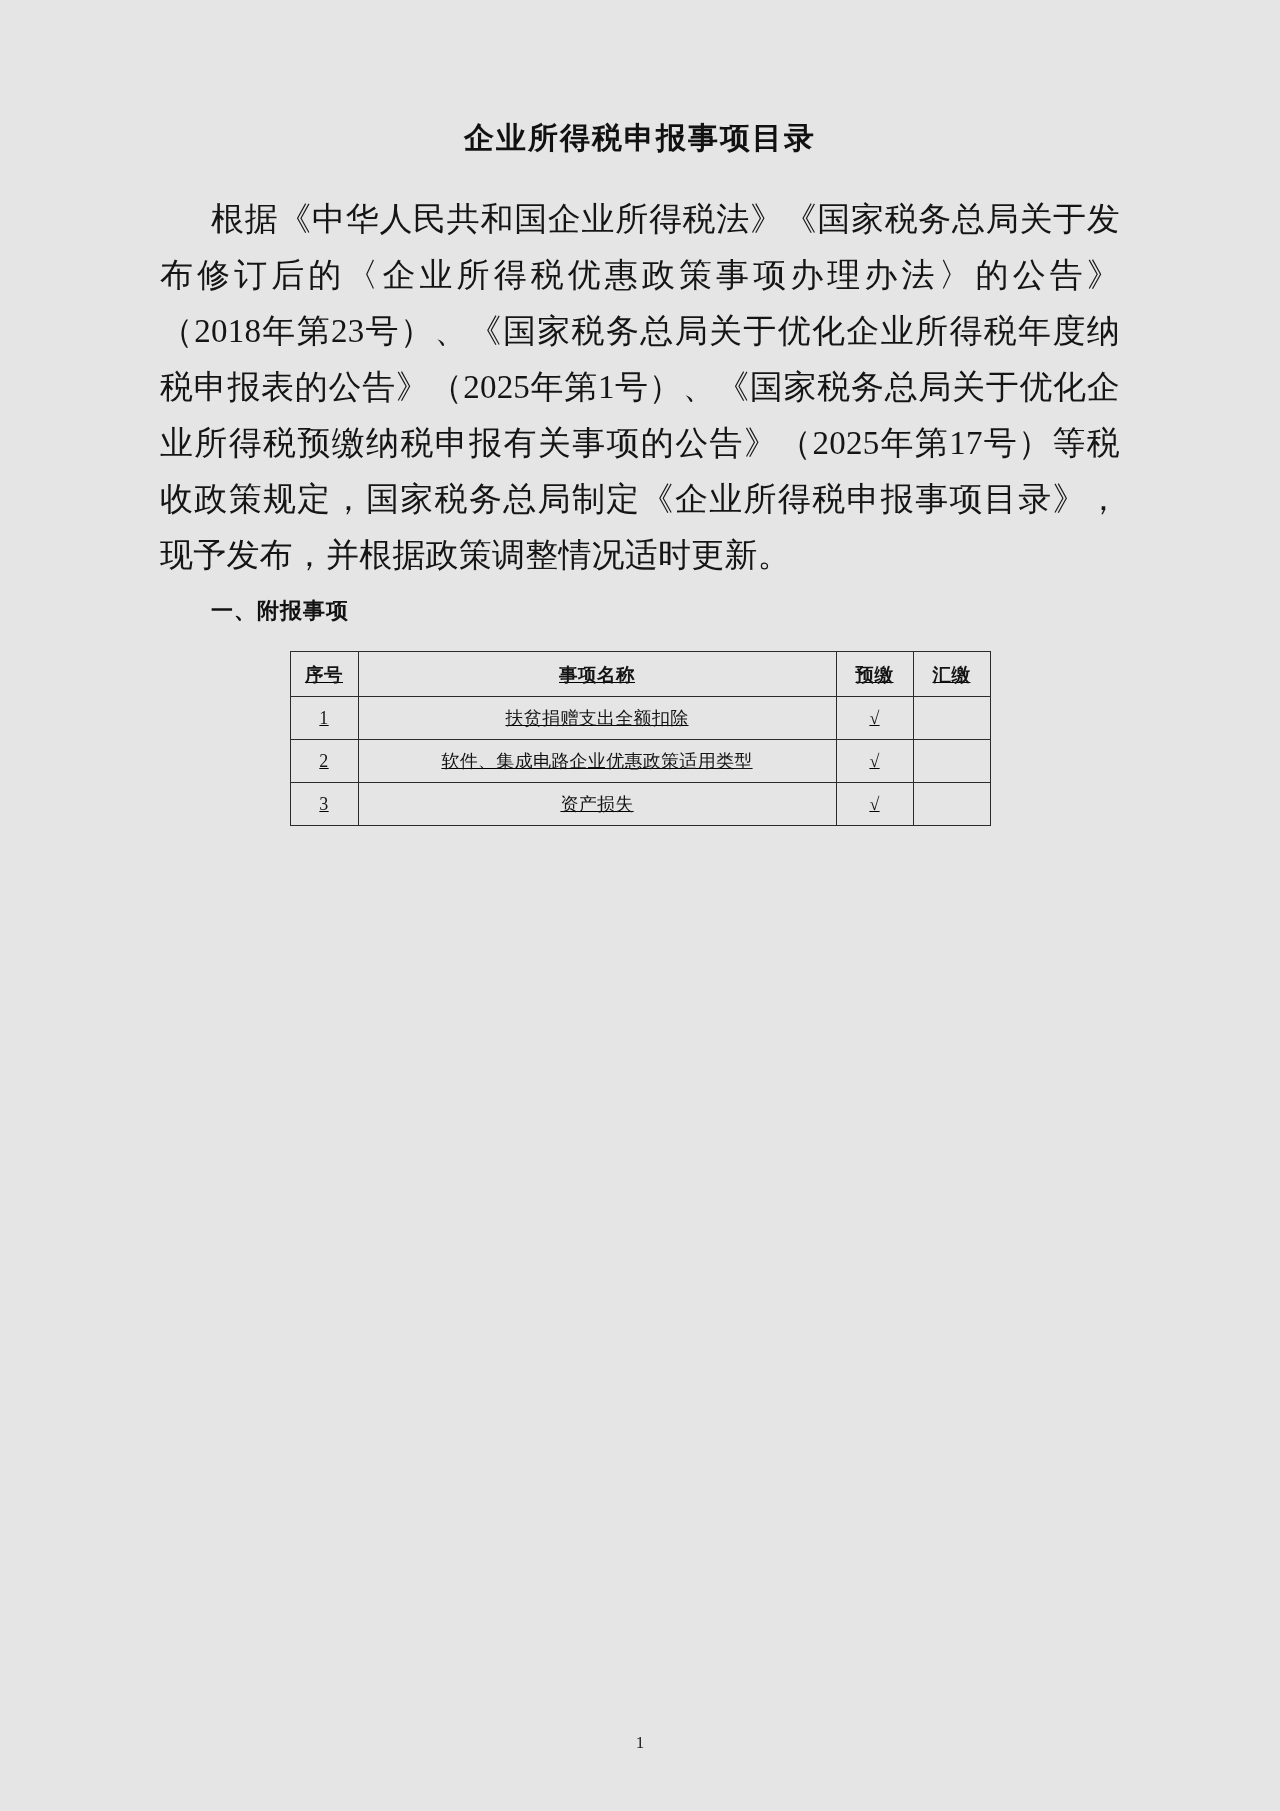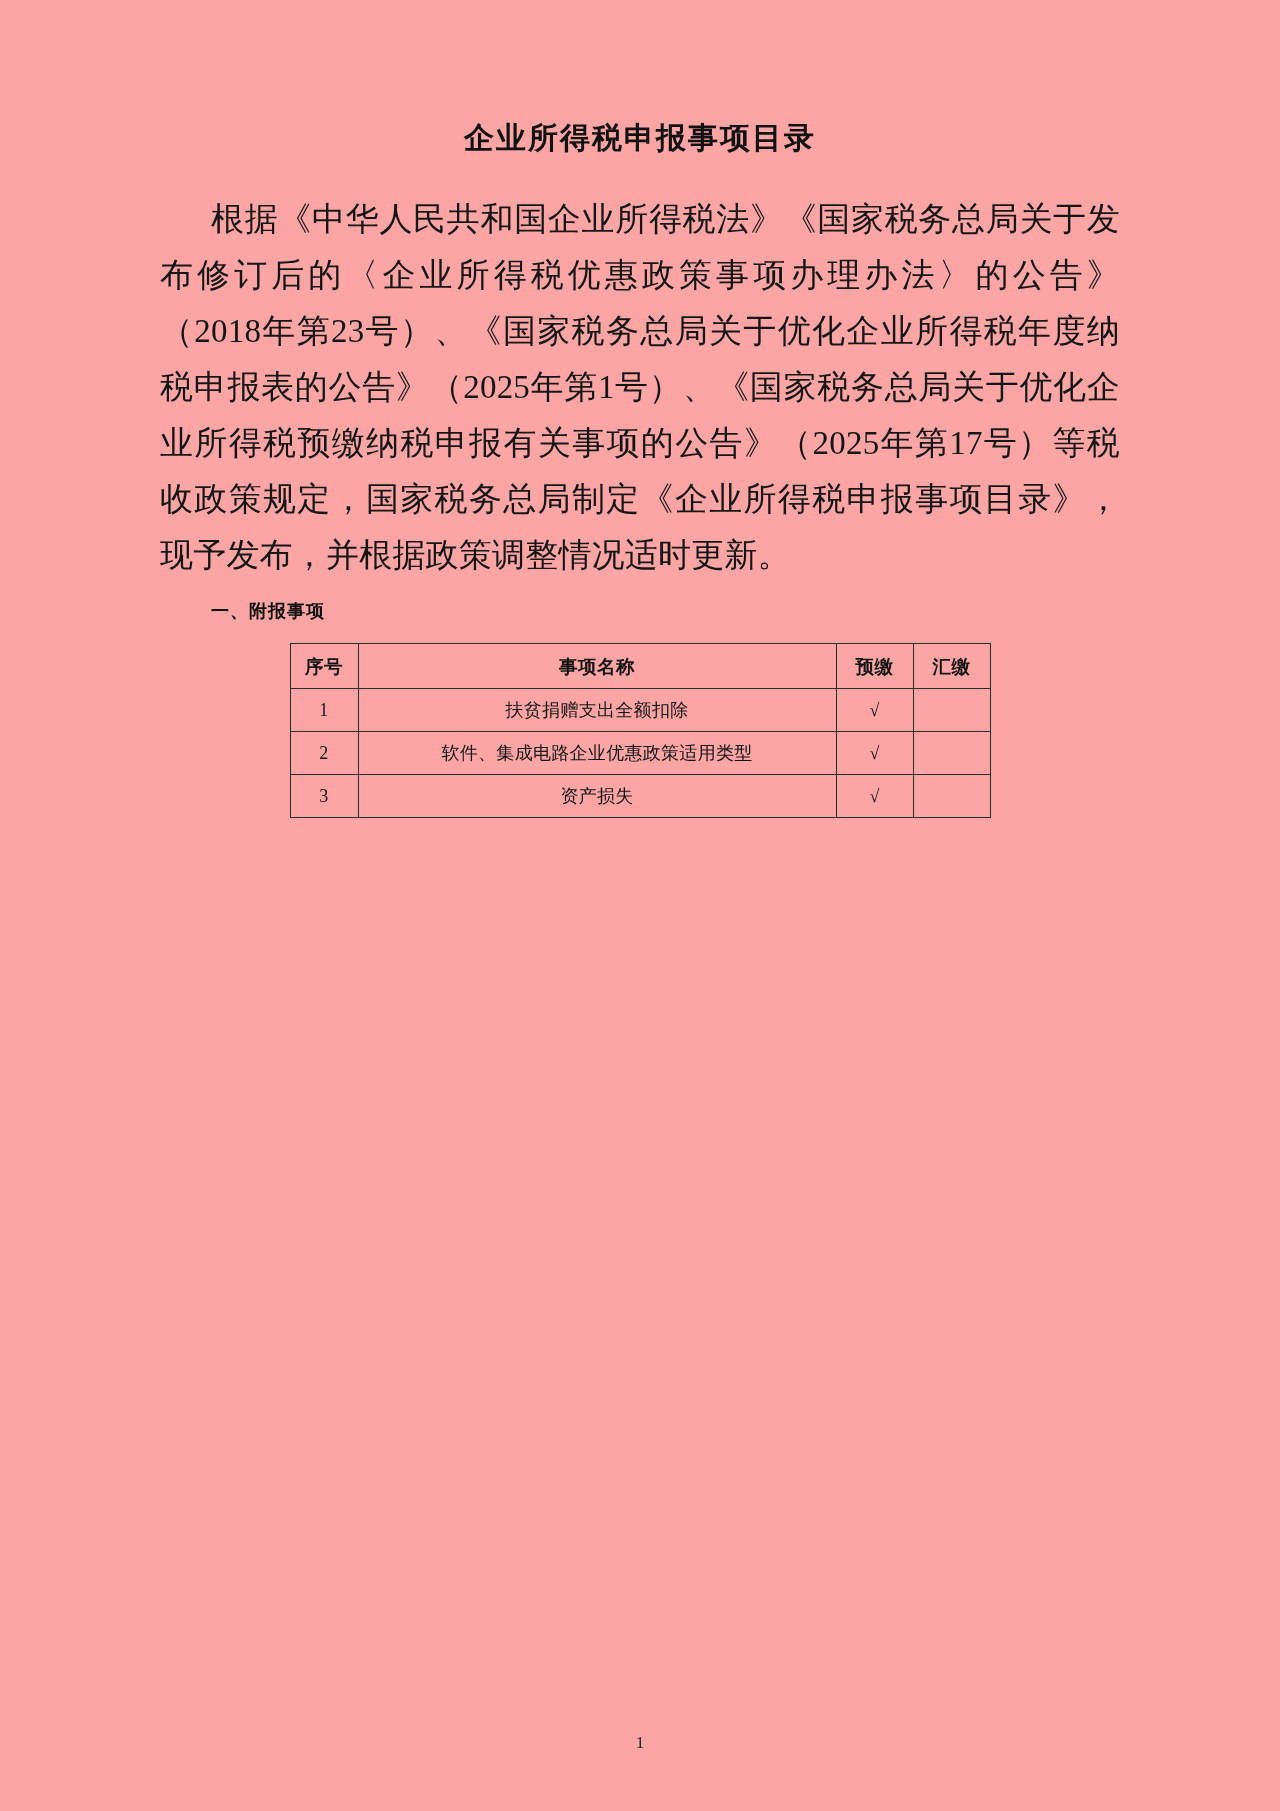--- a/index.html
+++ b/index.html
@@ -8,21 +8,21 @@
     padding: 0;
     background: #8c8c8c;
   }
   body {
     font-family: "Liberation Serif", "DejaVu Serif", serif;
   }
   .page {
     width: 1280px;
     height: 1811px;
     margin: 0 auto;
-    background: #fca5a5;
+    background: #e5e5e5;
     position: relative;
     box-sizing: border-box;
     padding: 118px 160px 0 160px;
     overflow: hidden;
   }
   .doc-title {
     text-align: center;
     font-family: "DejaVu Serif", "Liberation Serif", serif;
     font-weight: bold;
     font-size: 30px;
@@ -38,41 +38,42 @@
     text-align: justify;
     text-justify: inter-ideograph;
     text-indent: 51px;
     margin: 0;
     letter-spacing: 0.2px;
     font-family: "Liberation Serif", "DejaVu Serif", serif;
   }
   .section-heading {
     font-family: "DejaVu Sans", "Liberation Sans", sans-serif;
     font-weight: bold;
-    font-size: 18px;
+    font-size: 22px;
     line-height: 56px;
     color: #111;
     text-indent: 51px;
     margin: 0;
     letter-spacing: 1px;
   }
   .table-caption {
     text-align: center;
     font-family: "DejaVu Sans", "Liberation Sans", sans-serif;
     font-weight: bold;
     font-size: 20px;
     color: #111;
     margin: 14px 0 6px 0;
     letter-spacing: 0.5px;
   }
   table.items {
     border-collapse: collapse;
     width: 700px;
-    margin: 4px auto 10px auto;
+    margin: 12px auto 10px auto;
     table-layout: fixed;
+    text-decoration: underline;
   }
   table.items th, table.items td {
     border: 1.3px solid #2b2b2b;
     text-align: center;
     vertical-align: middle;
     color: #141414;
     font-family: "Liberation Serif", "DejaVu Serif", serif;
   }
   table.items th {
     font-family: "DejaVu Sans", "Liberation Sans", sans-serif;

